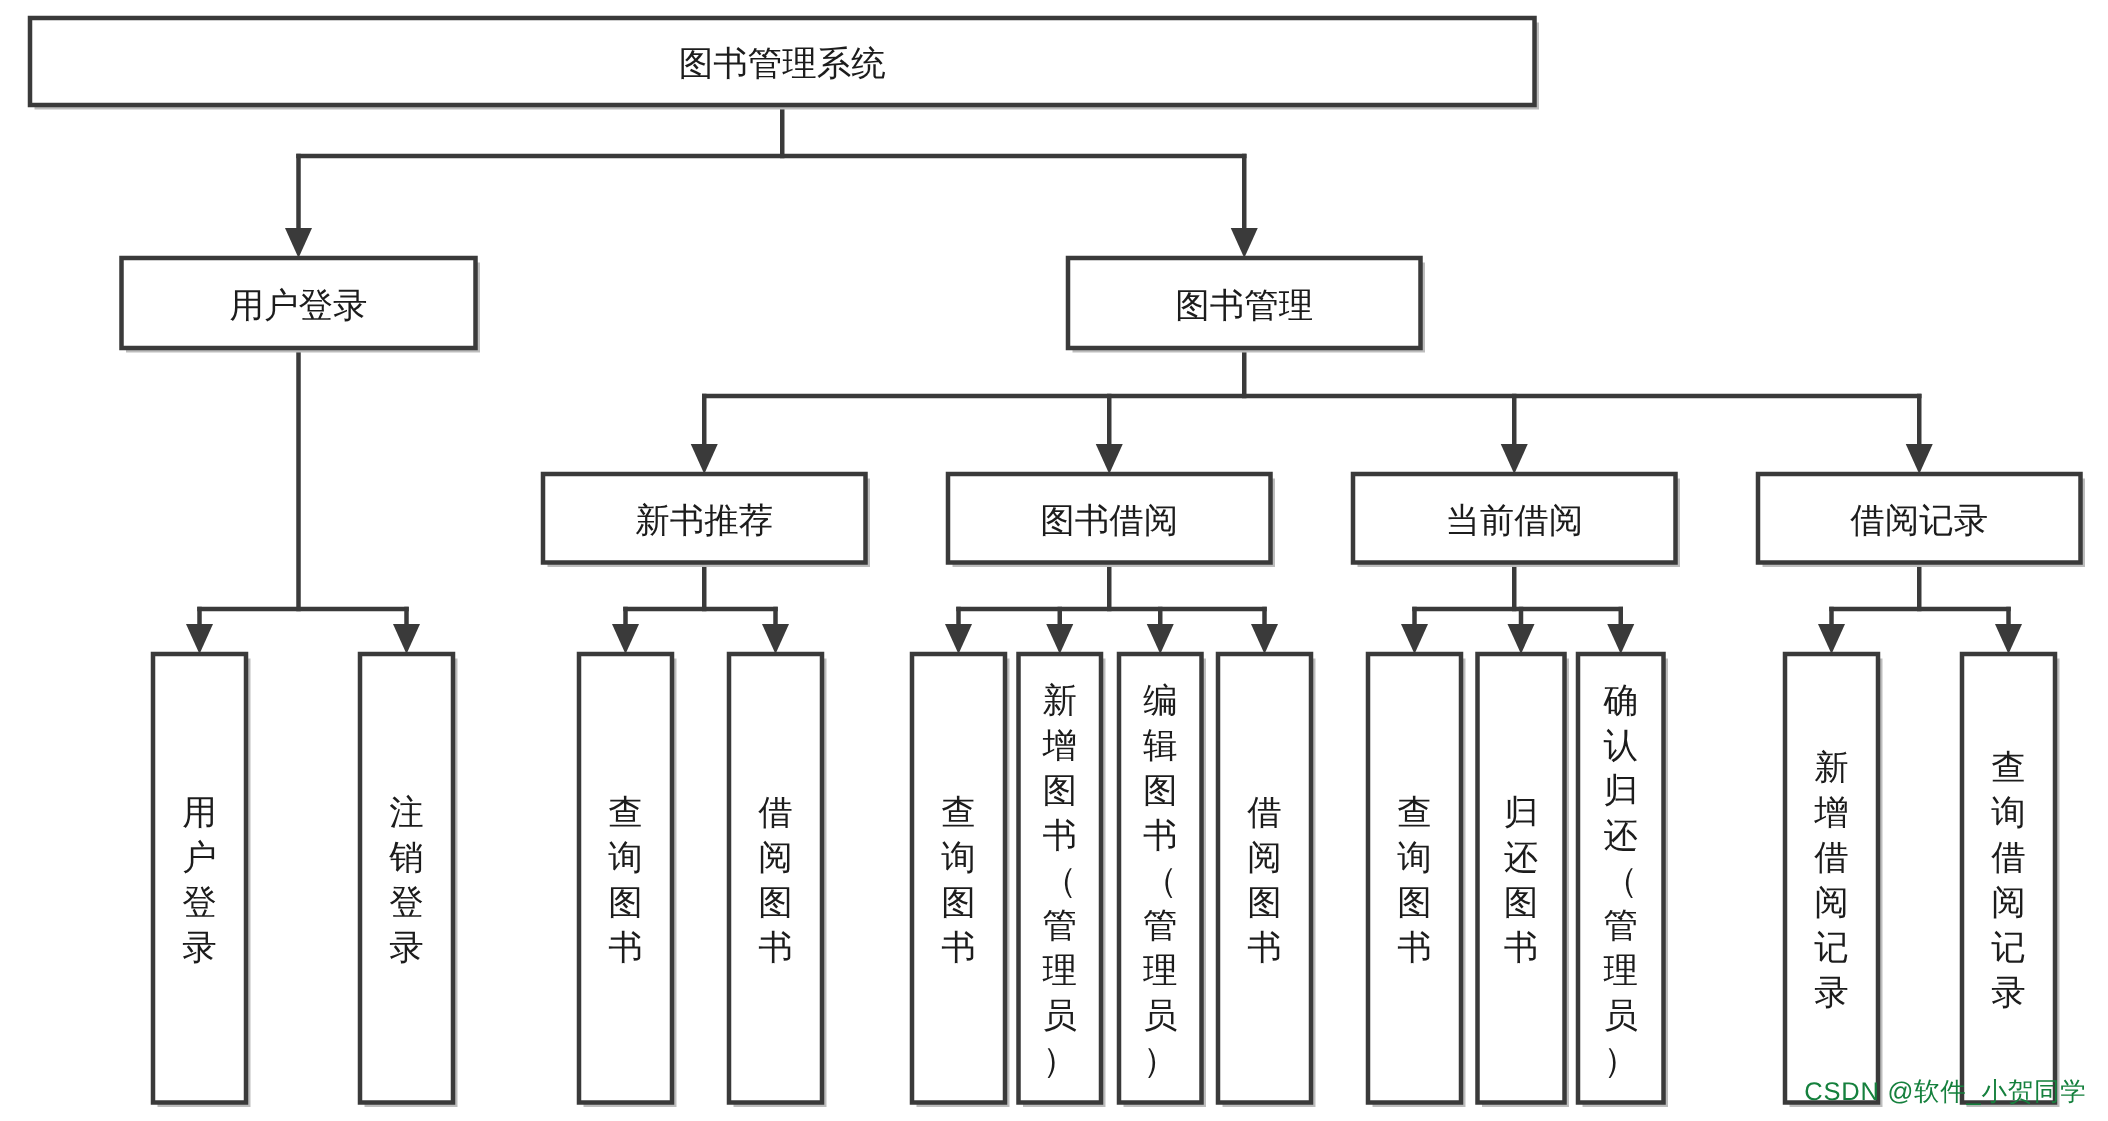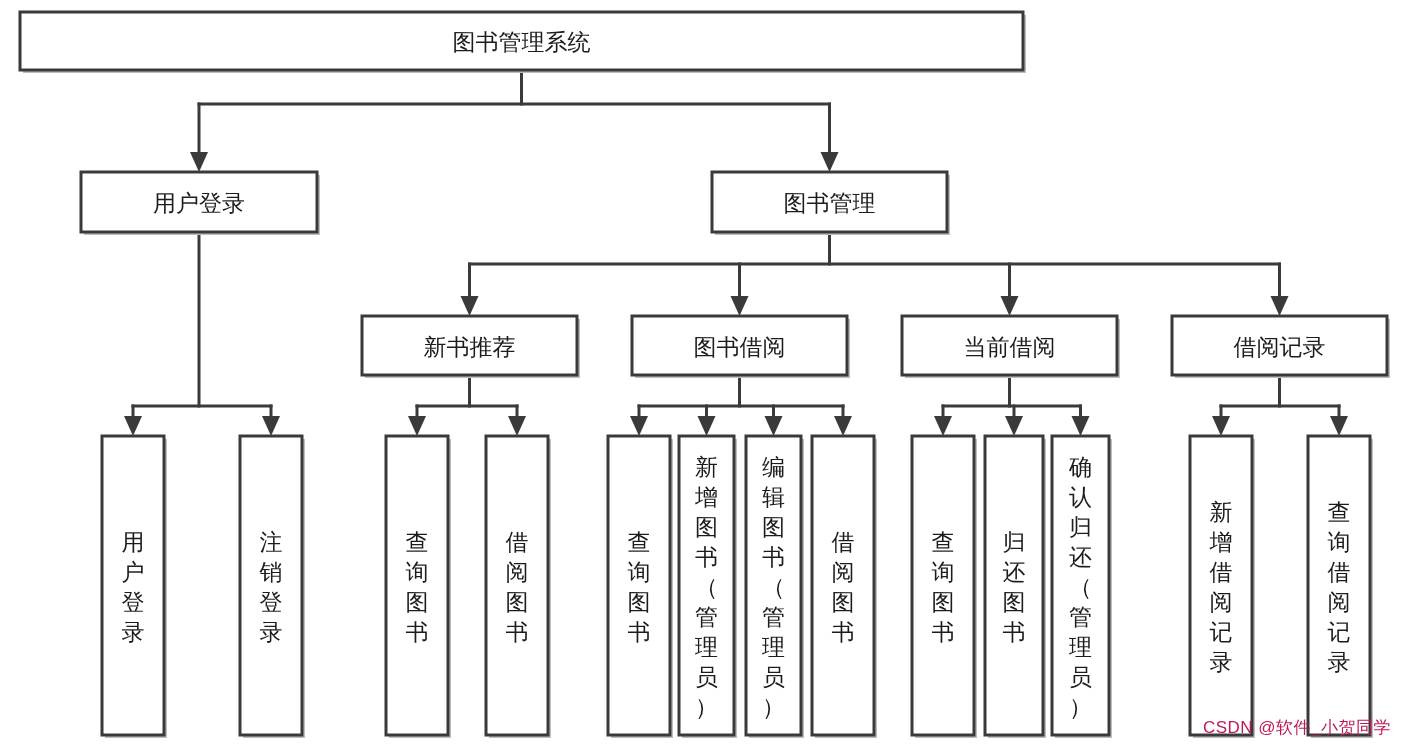--- a/index.html
+++ b/index.html
@@ -57,21 +57,21 @@
   .node-label-vert {
     fill: #1c1c1c;
     font-family: "Liberation Sans", "DejaVu Sans", sans-serif;
     font-size: 23px;
     text-anchor: middle;
   }
   .watermark {
     position: absolute;
     right: 14px;
     bottom: 8px;
-    color: #be185d;
+    color: #15803d;
     font-size: 17px;
     font-family: "Liberation Sans", "DejaVu Sans", sans-serif;
     letter-spacing: 0.5px;
     white-space: nowrap;
     pointer-events: none;
   }
 </style>
 </head>
 <body>
 

